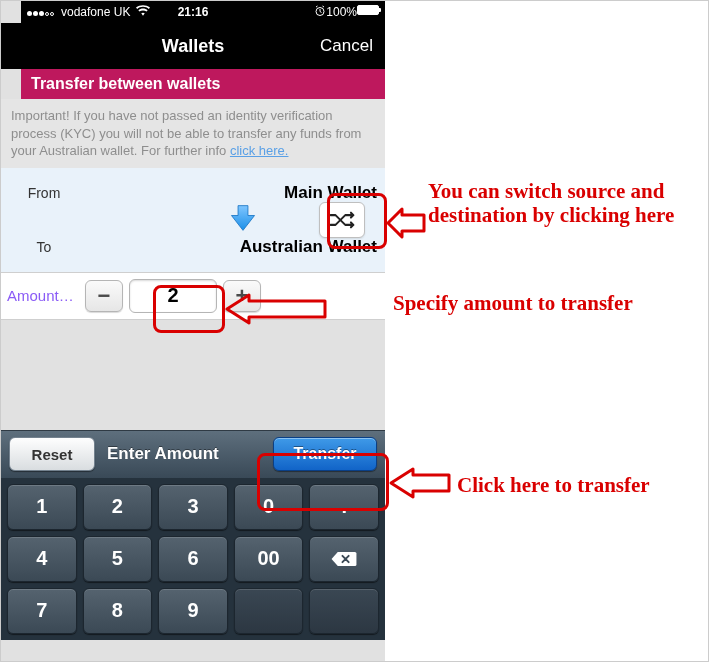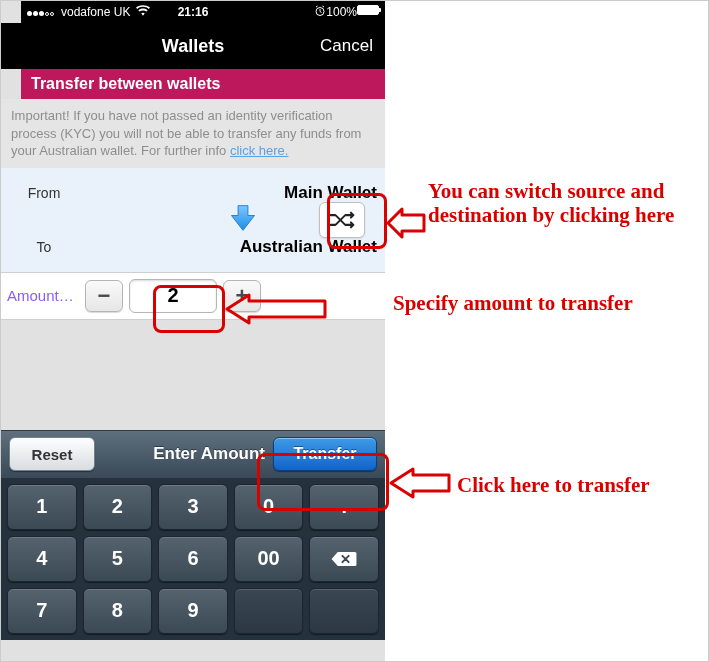--- a/index.html
+++ b/index.html
@@ -36,21 +36,21 @@
   
   .amount-row{ background:#fff; border-top:1px solid #cfcfcf; border-bottom:1px solid #cfcfcf; height:48px; display:flex; align-items:center; padding:0 6px; gap:6px;}
   .amount-row .albl{ font-size:15px; color:#8b5cf6; white-space:nowrap; overflow:hidden; text-overflow:ellipsis; width:72px;}
   .step-btn{ width:38px; height:32px; background:linear-gradient(#fafafa,#e6e6e6); border:1px solid #b5b5b5; border-radius:6px; display:flex;align-items:center;justify-content:center; font-size:22px; font-weight:700; color:#4a4a4a; box-shadow:0 1px 1px rgba(0,0,0,.15);}
   .amount-input{ width:88px; height:34px; background:#fff; border:1px solid #b5b5b5; border-radius:6px; text-align:center; font-size:20px; font-weight:600; color:#000; box-shadow:inset 0 1px 2px rgba(0,0,0,.15);}
   
   .spacer{ height:110px; background:#e1e1e1;}
   
   .kp-toolbar{ height:48px; background:linear-gradient(#5e6f7d,#394957); border-top:1px solid #2f3a44; display:flex; align-items:center; padding:0 8px; gap:8px;}
   .reset-btn{ width:86px; height:34px; background:linear-gradient(#fefefe,#d9dde0); border:1px solid #74828f; border-radius:6px; font-size:15px; font-weight:700; color:#333; box-shadow:0 1px 1px rgba(0,0,0,.4);}
-  .enter-lbl{ color:#fff; font-size:17px; font-weight:600; flex:1; padding-left:4px; text-shadow:0 -1px 0 rgba(0,0,0,.4);text-align:right;}
+  .enter-lbl{ color:#fff; font-size:17px; font-weight:600; flex:1; padding-left:4px; text-shadow:0 -1px 0 rgba(0,0,0,.4);}
   .transfer-btn{ width:104px; height:34px; background:linear-gradient(#3f9ae8,#1164c8); border:1px solid #0a3f86; border-radius:6px; color:#fff; font-size:16px; font-weight:700; box-shadow:inset 0 1px 0 rgba(255,255,255,.4), 0 1px 1px rgba(0,0,0,.4); text-shadow:0 -1px 0 rgba(0,0,0,.4);}
   
   .keypad{ background:#25323d; padding:6px; display:grid; grid-template-columns:repeat(5,1fr); grid-auto-rows:46px; gap:6px;}
   .key{ background:linear-gradient(#55636f,#3b4955); border:1px solid #1c262f; border-radius:6px; color:#fff; font-size:20px; font-weight:600; display:flex; align-items:center; justify-content:center; box-shadow:inset 0 1px 0 rgba(255,255,255,.15), 0 1px 1px rgba(0,0,0,.5);}
   .key.back svg{width:28px;height:18px;fill:#fff;}
   .key.blank{ background:linear-gradient(#3a4753,#2c3742); }
   
   .annot{ position:absolute; color:#d90000; font-family:"Times New Roman",serif; font-size:21px; font-weight:700; line-height:1.15;}
   .red-box{ position:absolute; border:3px solid #d90000; border-radius:8px; }
   .red-arrow{ position:absolute; }

